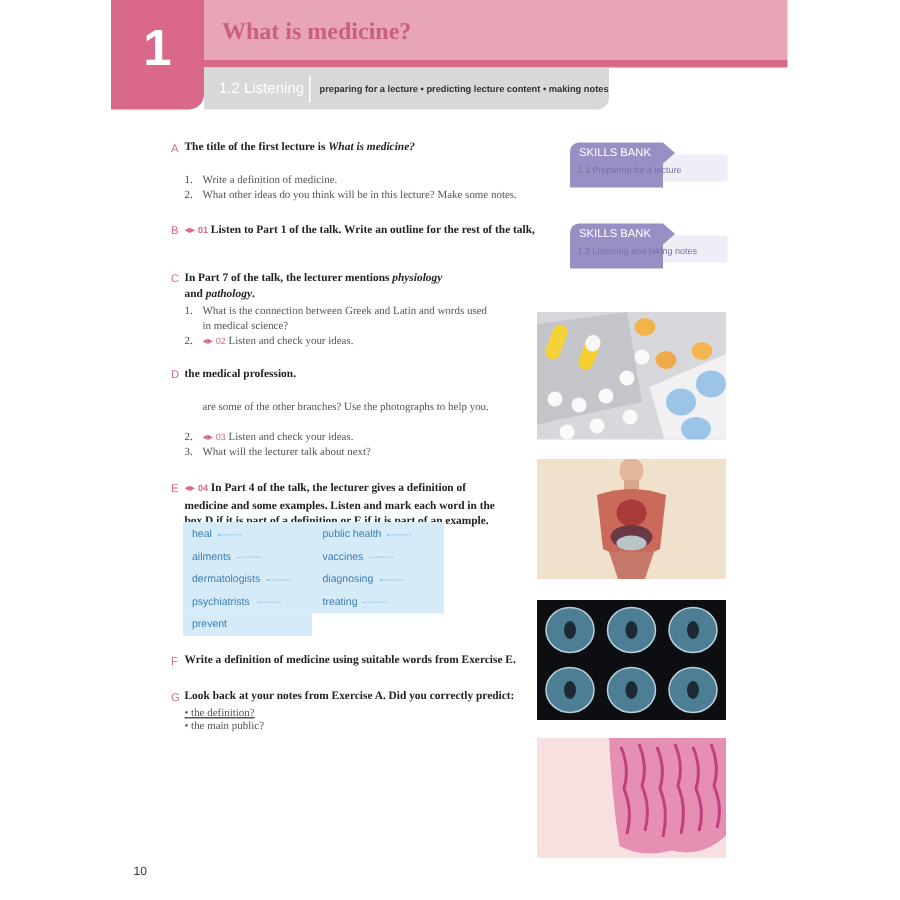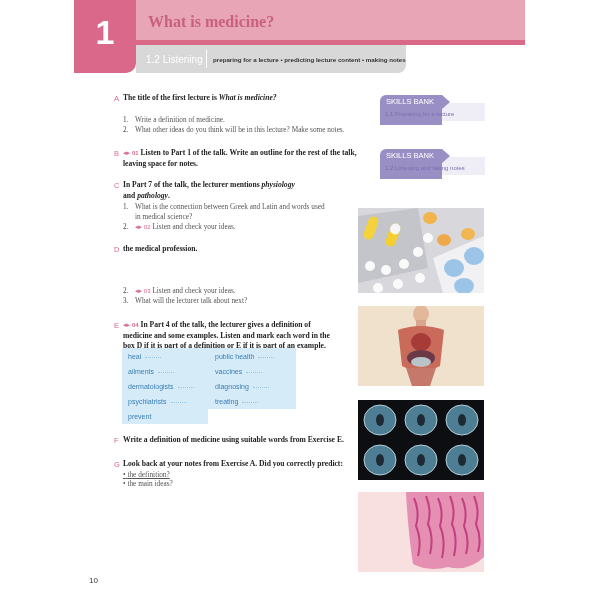--- a/index.html
+++ b/index.html
@@ -69,41 +69,41 @@
 <div class="abs sub-item" style="left:123px;top:115px;">
   <span class="num">1.</span><span>Write a definition of medicine.</span>
 </div>
 <div class="abs sub-item" style="left:123px;top:125px;">
   <span class="num">2.</span><span>What other ideas do you think will be in this lecture? Make some notes.</span>
 </div>
 
 <div class="abs ex-letter" style="left:114px;top:149px;">B</div>
 <div class="abs ex-text ex-head" style="left:123px;top:148px;width:245px;">
   <div><span class="audio">◂▸</span> <span class="track">01</span> <span>Listen to Part 1 of the talk. Write an outline for the rest of the talk,</span></div>
-  <div>leaving space for notes.</div>
 </div>
 
 <div class="abs ex-letter" style="left:114px;top:181px;">C</div>
 <div class="abs ex-text ex-head" style="left:123px;top:180px;width:230px;">
   <div><span>In Part 7 of the talk, the lecturer mentions </span><i>physiology</i></div>
   <div><span>and </span><i>pathology</i><span>.</span></div>
 </div>
 <div class="abs sub-item" style="left:123px;top:202px;width:230px;">
   <div><span class="num">1.</span><span>What is the connection between Greek and Latin and words used</span></div>
   <div style="padding-left:12px;">in medical science?</div>
 </div>
 <div class="abs sub-item" style="left:123px;top:222px;">
   <span class="num">2.</span><span class="audio">◂▸</span> <span class="track">02</span> <span>Listen and check your ideas.</span>
 </div>
 
 <div class="abs ex-letter" style="left:114px;top:245px;">D</div>
 <div class="abs ex-text ex-head" style="left:123px;top:244px;width:240px;">
   <div>the medical profession.</div>
 </div>
 <div class="abs sub-item" style="left:123px;top:266px;width:232px;">
+  <div style="padding-left:12px;">are some of the other branches? Use the photographs to help you.</div>
 </div>
 <div class="abs sub-item" style="left:123px;top:286px;">
   <span class="num">2.</span><span class="audio">◂▸</span> <span class="track">03</span> <span>Listen and check your ideas.</span>
 </div>
 <div class="abs sub-item" style="left:123px;top:296px;">
   <span class="num">3.</span><span>What will the lecturer talk about next?</span>
 </div>
 
 <div class="abs ex-letter" style="left:114px;top:321px;">E</div>
 <div class="abs ex-text ex-head" style="left:123px;top:320px;width:240px;">
@@ -128,21 +128,21 @@
 
 <div class="abs ex-letter" style="left:114px;top:436px;">F</div>
 <div class="abs ex-text ex-head" style="left:123px;top:435px;width:240px;">Write a definition of medicine using suitable words from Exercise E.</div>
 
 <div class="abs ex-letter" style="left:114px;top:460px;">G</div>
 <div class="abs ex-text ex-head" style="left:123px;top:459px;width:240px;">Look back at your notes from Exercise A. Did you correctly predict:</div>
 <div class="abs sub-item" style="left:123px;top:470px;text-decoration:underline;">
   <span>•</span> <span>the definition?</span>
 </div>
 <div class="abs sub-item" style="left:123px;top:479px;">
-  <span>•</span> <span>the main ideas?</span>
+  <span>•</span> <span>the main public?</span>
 </div>
 
 <div class="abs sb-box" style="left:380px;top:103px;"></div>
 <div class="abs" style="left:380px;top:95px;display:flex;">
   <div class="sb-tag">SKILLS BANK</div>
   <div class="sb-arrow"></div>
 </div>
 <div class="abs sb-sub" style="left:385px;top:111px;">1.1 Preparing for a lecture</div>
 
 <div class="abs sb-box" style="left:380px;top:157px;"></div>

